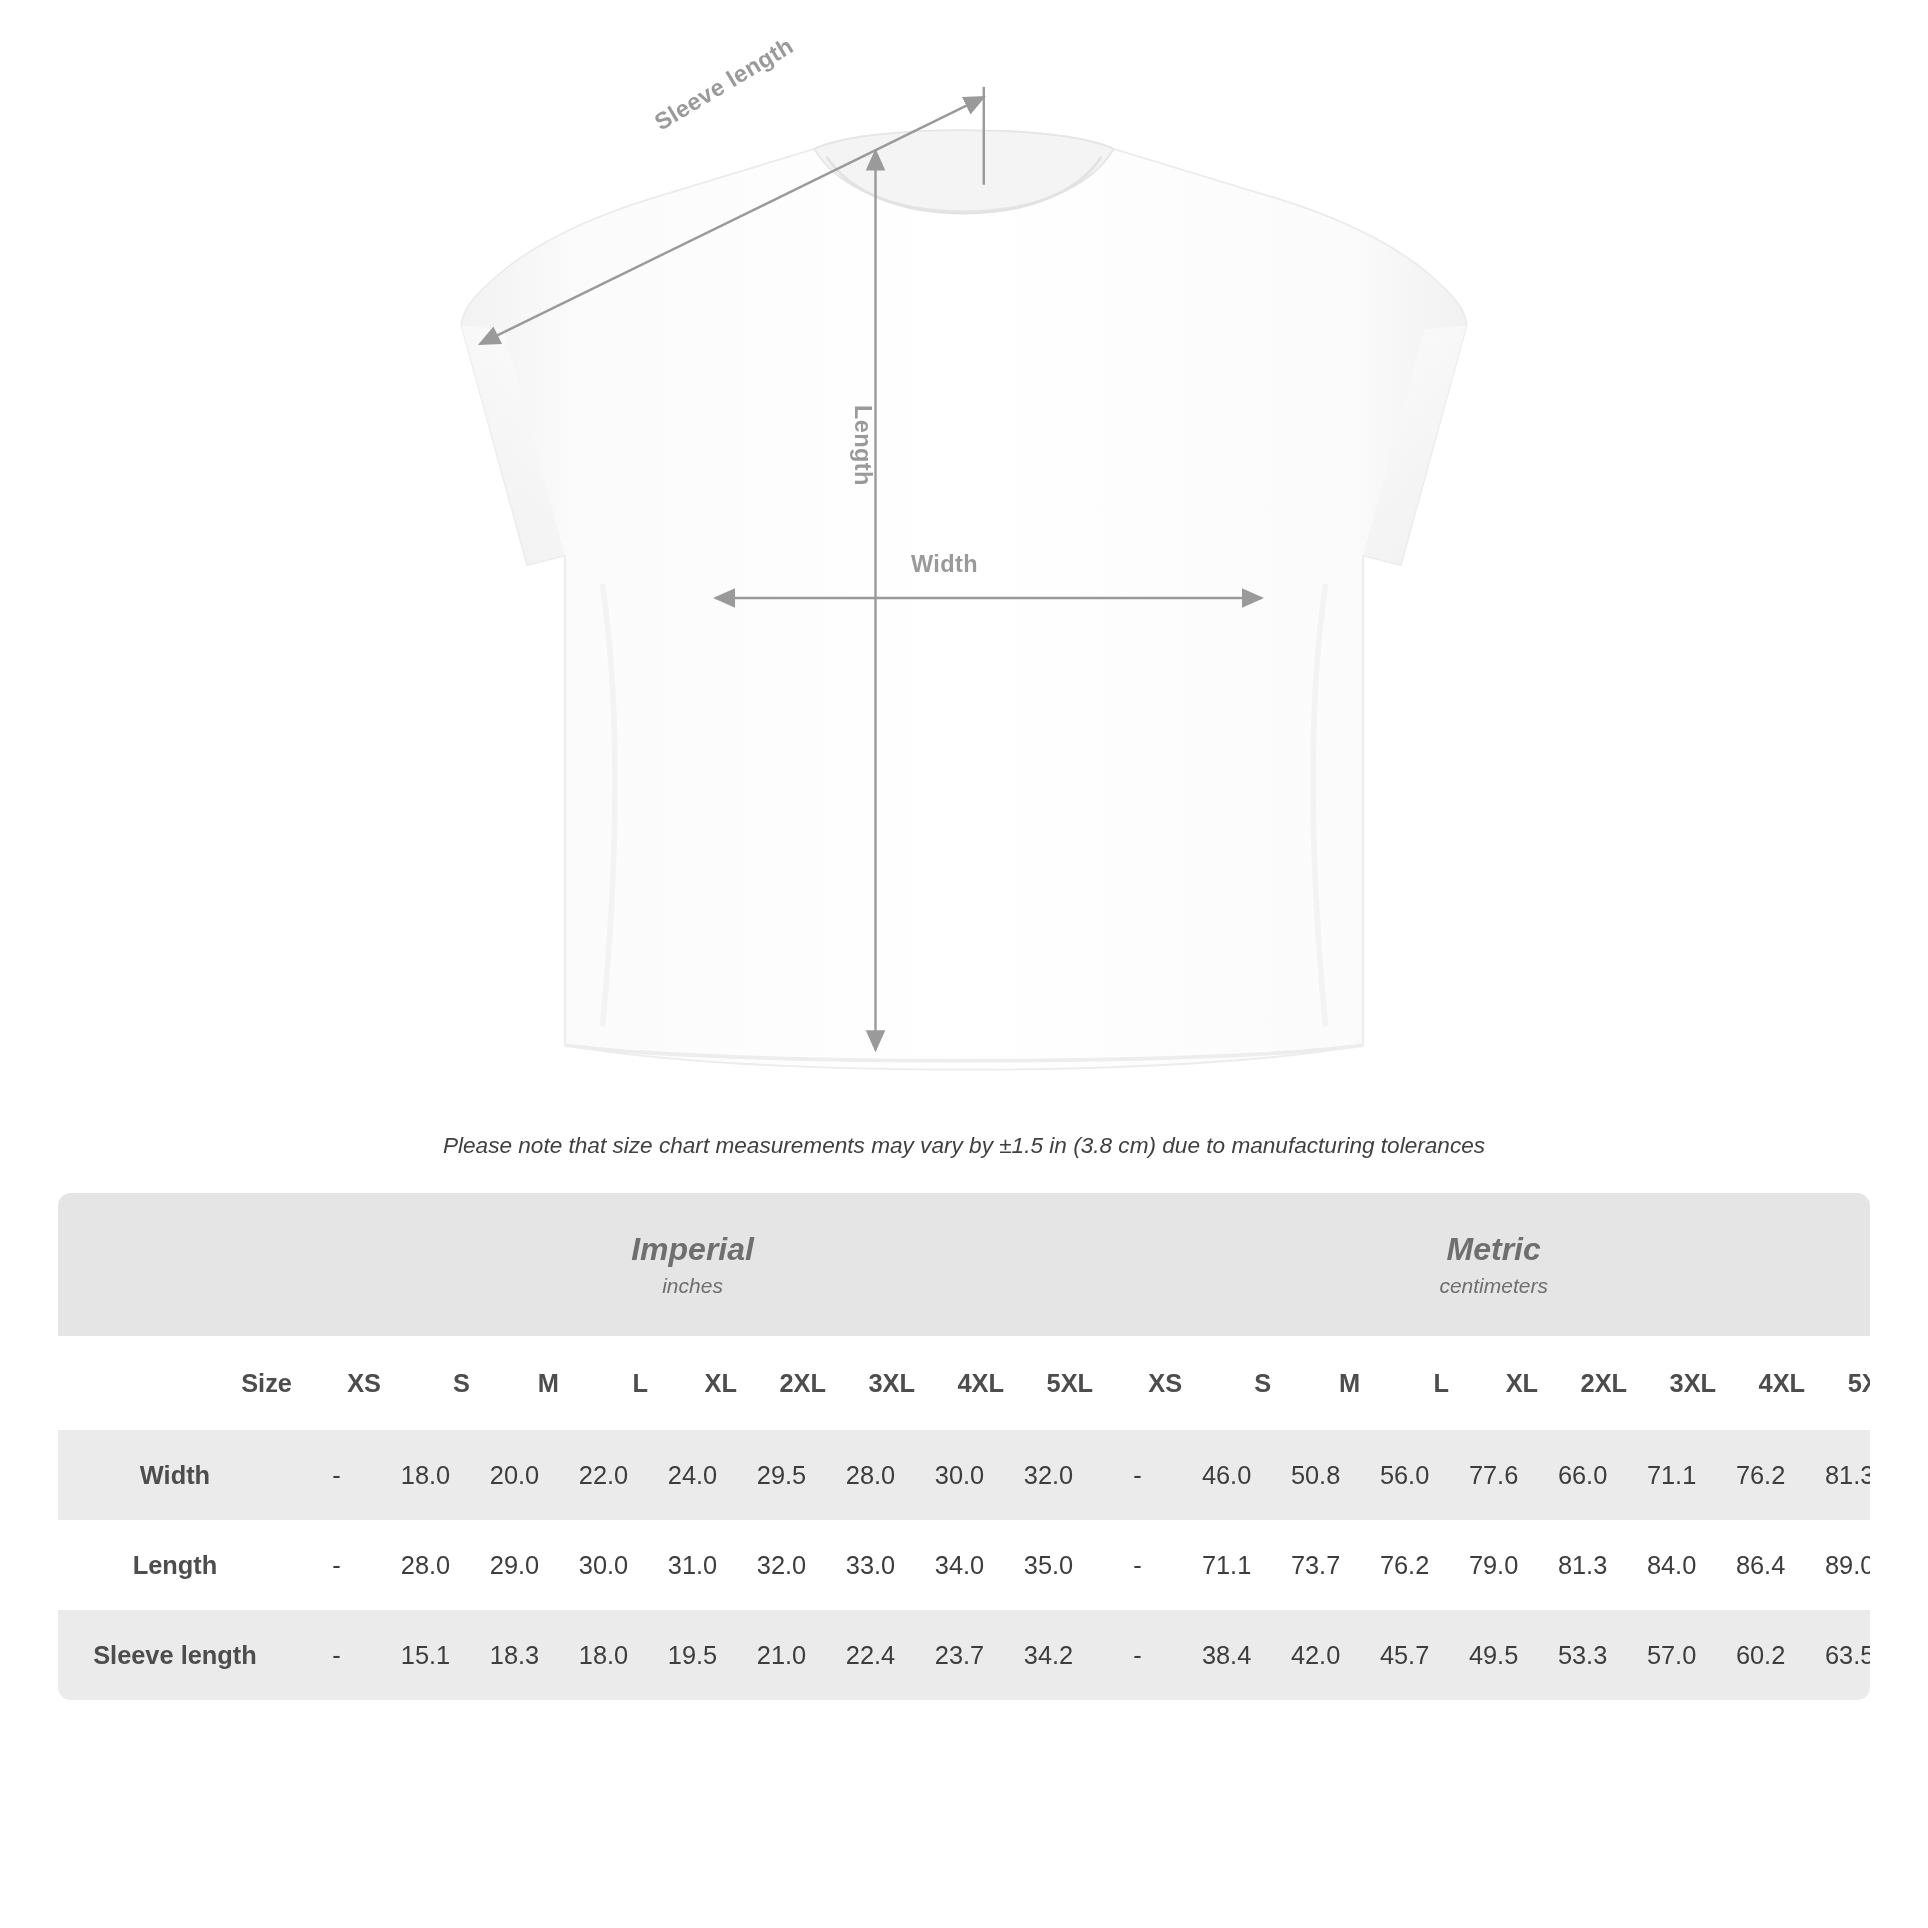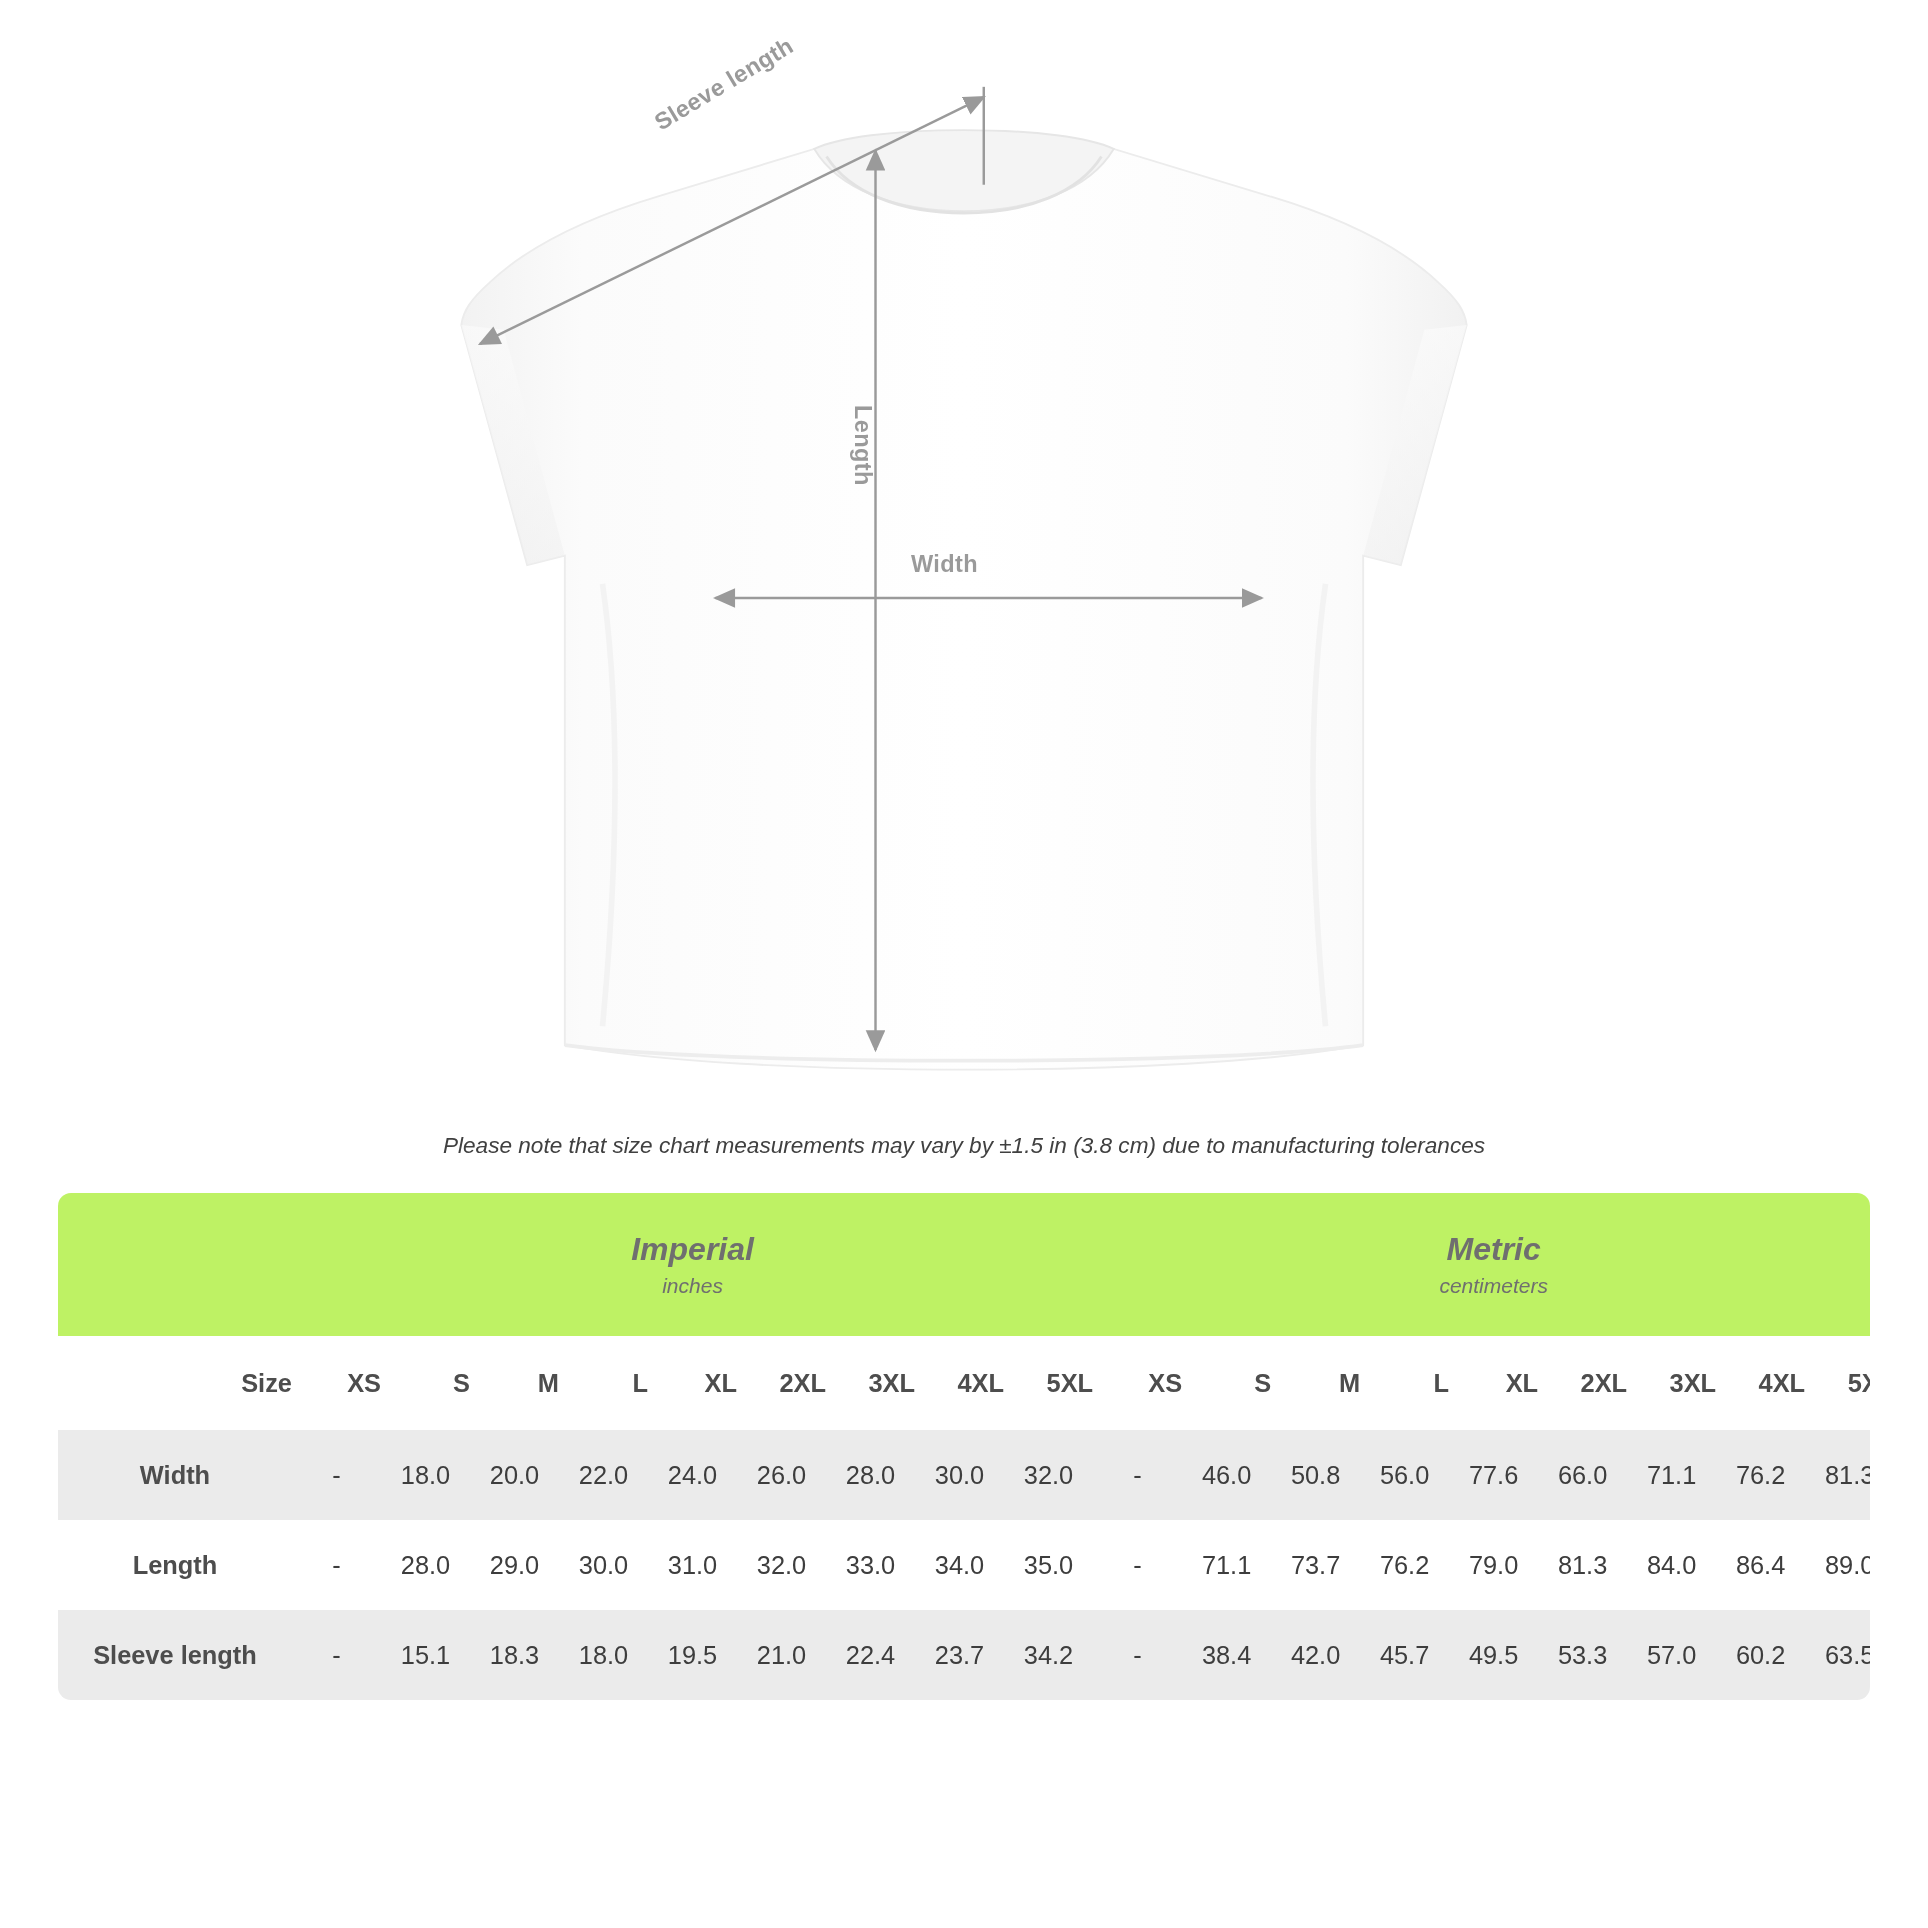--- a/index.html
+++ b/index.html
@@ -92,21 +92,21 @@
   table.size-table {
     width: 100%;
     border-collapse: collapse;
     table-layout: fixed;
   }
   table.size-table td, table.size-table th {
     padding: 0;
     margin: 0;
   }
   .unit-row td {
-    background: #bef264;
+    background: #e5e5e5;
     height: 143px;
     text-align: center;
     vertical-align: middle;
   }
   .unit-name {
     font-size: 32px;
     font-weight: bold;
     font-style: italic;
     color: #6f6f6f;
     line-height: 1.15;
@@ -291,21 +291,21 @@
           <td>5XL</td>
         </tr>
 
         <tr class="data-row shaded">
           <td class="rowlabel">Width</td>
           <td>-</td>
           <td>18.0</td>
           <td>20.0</td>
           <td>22.0</td>
           <td>24.0</td>
-          <td>26.0</td>
+          <td>29.5</td>
           <td>28.0</td>
           <td>30.0</td>
           <td>32.0</td>
           <td>-</td>
           <td>46.0</td>
           <td>50.8</td>
           <td>56.0</td>
           <td>77.6</td>
           <td>66.0</td>
           <td>71.1</td>

